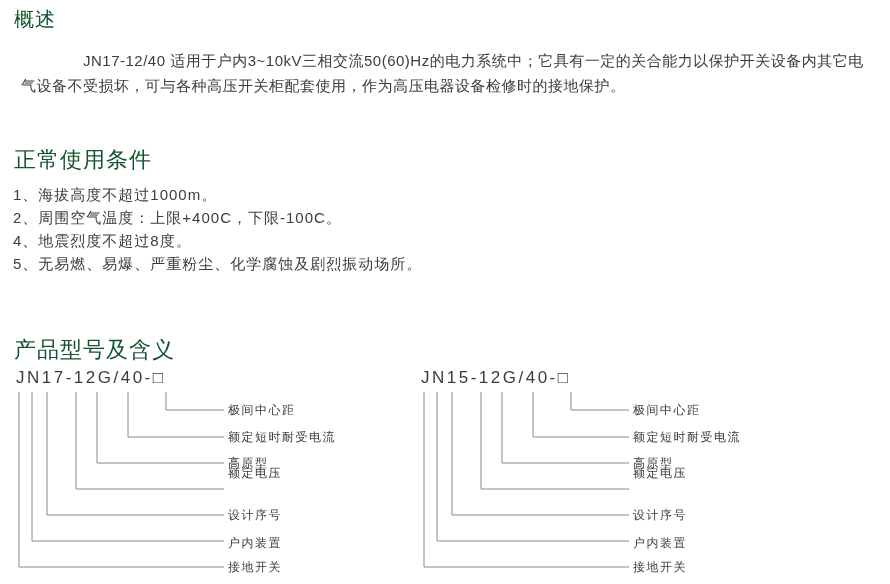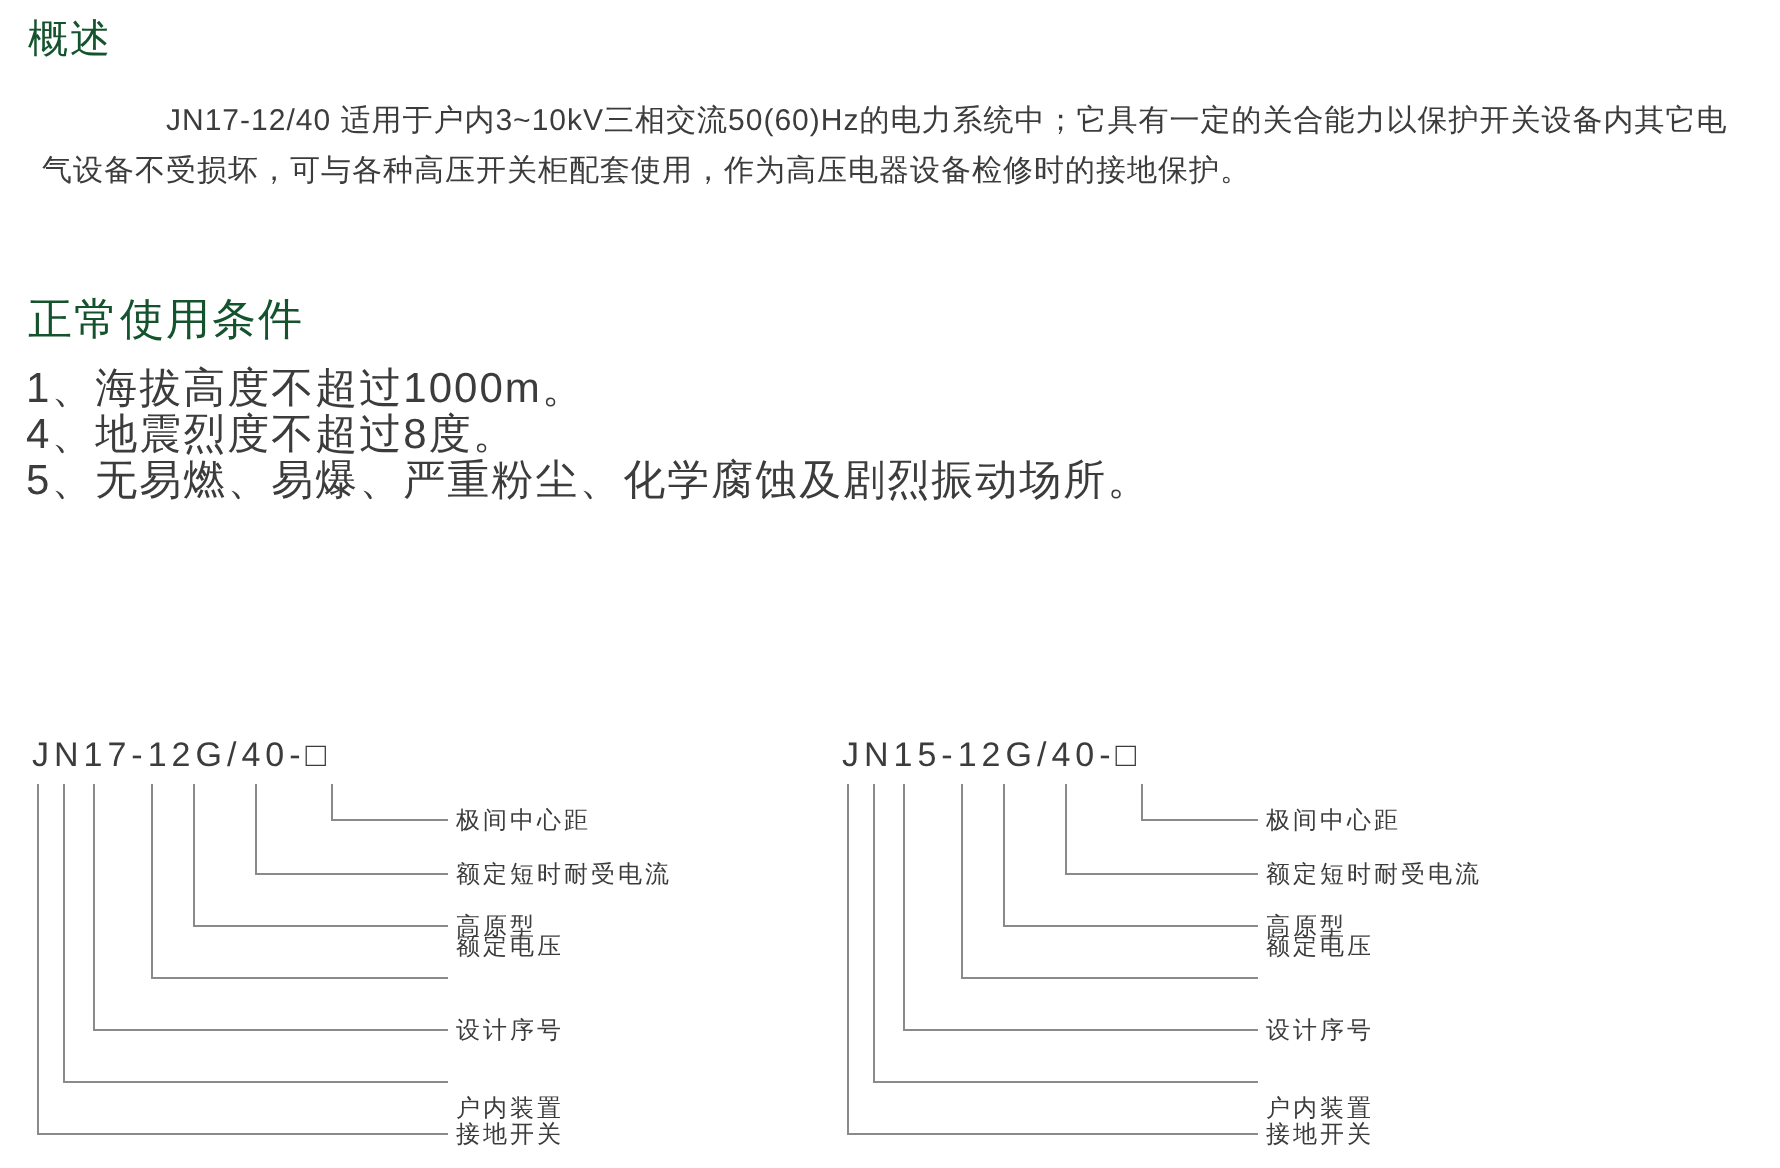--- a/index.html
+++ b/index.html
@@ -12,52 +12,54 @@
     letter-spacing:1px;white-space:nowrap;
   }
   .t-overview{left:14px;top:6px;font-size:20px;}
   .t-conditions{left:14px;top:145px;font-size:22px;text-align:center;}
   .t-model{left:14px;top:335px;font-size:22px;}
   .body-par{
     position:absolute;left:5px;top:32px;width:858px;margin:16px;
     font-size:15px;line-height:25px;text-indent:62px;color:#3c3c3c;
     letter-spacing:0.5px;
   }
-  .cond-list{position:absolute;left:13px;top:183px;font-size:21px;line-height:23px;}
+  .cond-list{position:absolute;left:13px;top:183px;font-size:15px;line-height:23px;}
   .cond-item{letter-spacing:1px;white-space:nowrap;}
   .diagram{position:absolute;top:368px;width:420px;height:214px;}
   .diagram.left{left:14px;}
   .diagram.right{left:419px;}
   .model-code{
     position:absolute;left:2px;top:0;font-size:17px;letter-spacing:2.5px;
     color:#3c3c3c;white-space:nowrap;
   }
   .lines-svg{position:absolute;left:0;top:0;}
   .dlabel{
     position:absolute;left:214px;font-size:12px;line-height:18px;
     color:#3c3c3c;letter-spacing:1.5px;white-space:nowrap;
   }
   .dl0{top:33px;} .dl1{top:60px;} .dl2{top:86px;} .dl3{top:96px;}
-  .dl4{top:138px;} .dl5{top:177px;} .dl6{top:190px;}
+  .dl4{top:138px;} .dl5{top:166px;} .dl6{top:190px;}
 </style>
 </head>
 <body>
 
 <div class="page">
 
   <h2 class="sec-title t-overview">概述</h2>
   <p class="body-par">JN17-12/40 适用于户内3~10kV三相交流50(60)Hz的电力系统中；它具有一定的关合能力以保护开关设备内其它电气设备不受损坏，可与各种高压开关柜配套使用，作为高压电器设备检修时的接地保护。</p>
 
   <h2 class="sec-title t-conditions">正常使用条件</h2>
   <div class="cond-list">
     <div class="cond-item">1、海拔高度不超过1000m。</div>
+    <div class="cond-item">2、周围空气温度：上限+400C，下限-100C。</div>
     <div class="cond-item">4、地震烈度不超过8度。</div>
     <div class="cond-item">5、无易燃、易爆、严重粉尘、化学腐蚀及剧烈振动场所。</div>
   </div>
 
+  <h2 class="sec-title t-model">产品型号及含义</h2>
 
   <div class="diagram left">
     <div class="model-code">JN17-12G/40-□</div>
     <svg class="lines-svg" width="420" height="214" viewBox="0 0 420 214">
       <polyline points="152,24 152,42 210,42" fill="none" stroke="#8a8a8a" stroke-width="1"></polyline>
       <polyline points="114,24 114,69 210,69" fill="none" stroke="#8a8a8a" stroke-width="1"></polyline>
       <polyline points="83,24 83,95 210,95" fill="none" stroke="#8a8a8a" stroke-width="1"></polyline>
       <polyline points="62,24 62,121 210,121" fill="none" stroke="#8a8a8a" stroke-width="1"></polyline>
       <polyline points="33,24 33,147 210,147" fill="none" stroke="#8a8a8a" stroke-width="1"></polyline>
       <polyline points="18,24 18,173 210,173" fill="none" stroke="#8a8a8a" stroke-width="1"></polyline>

